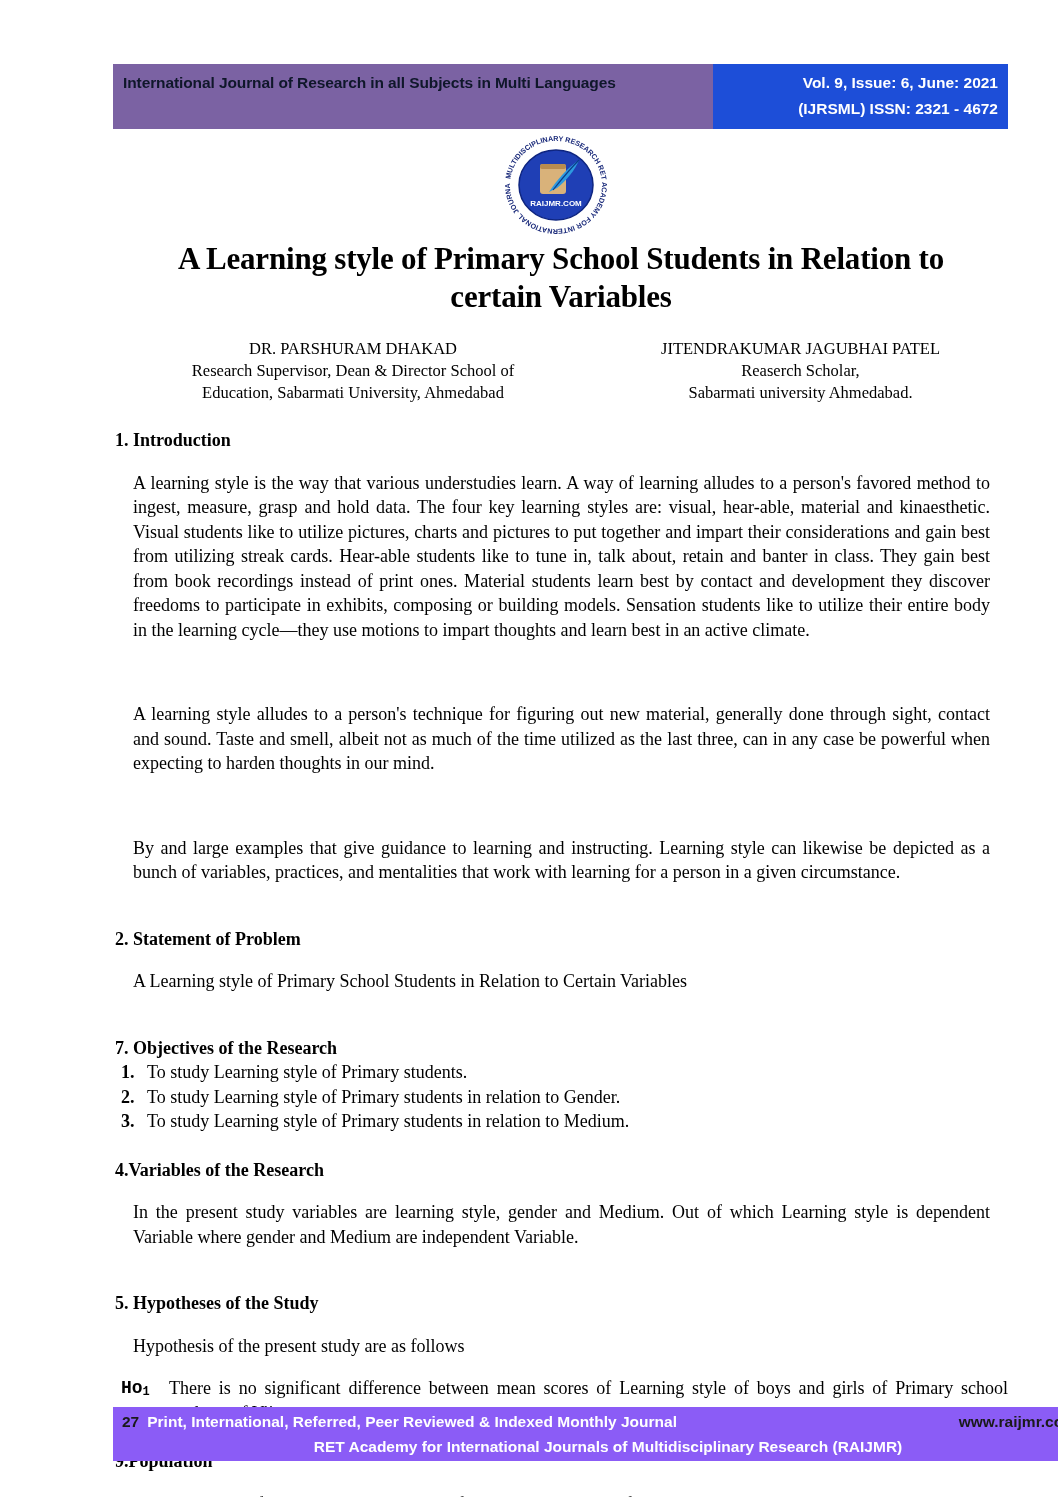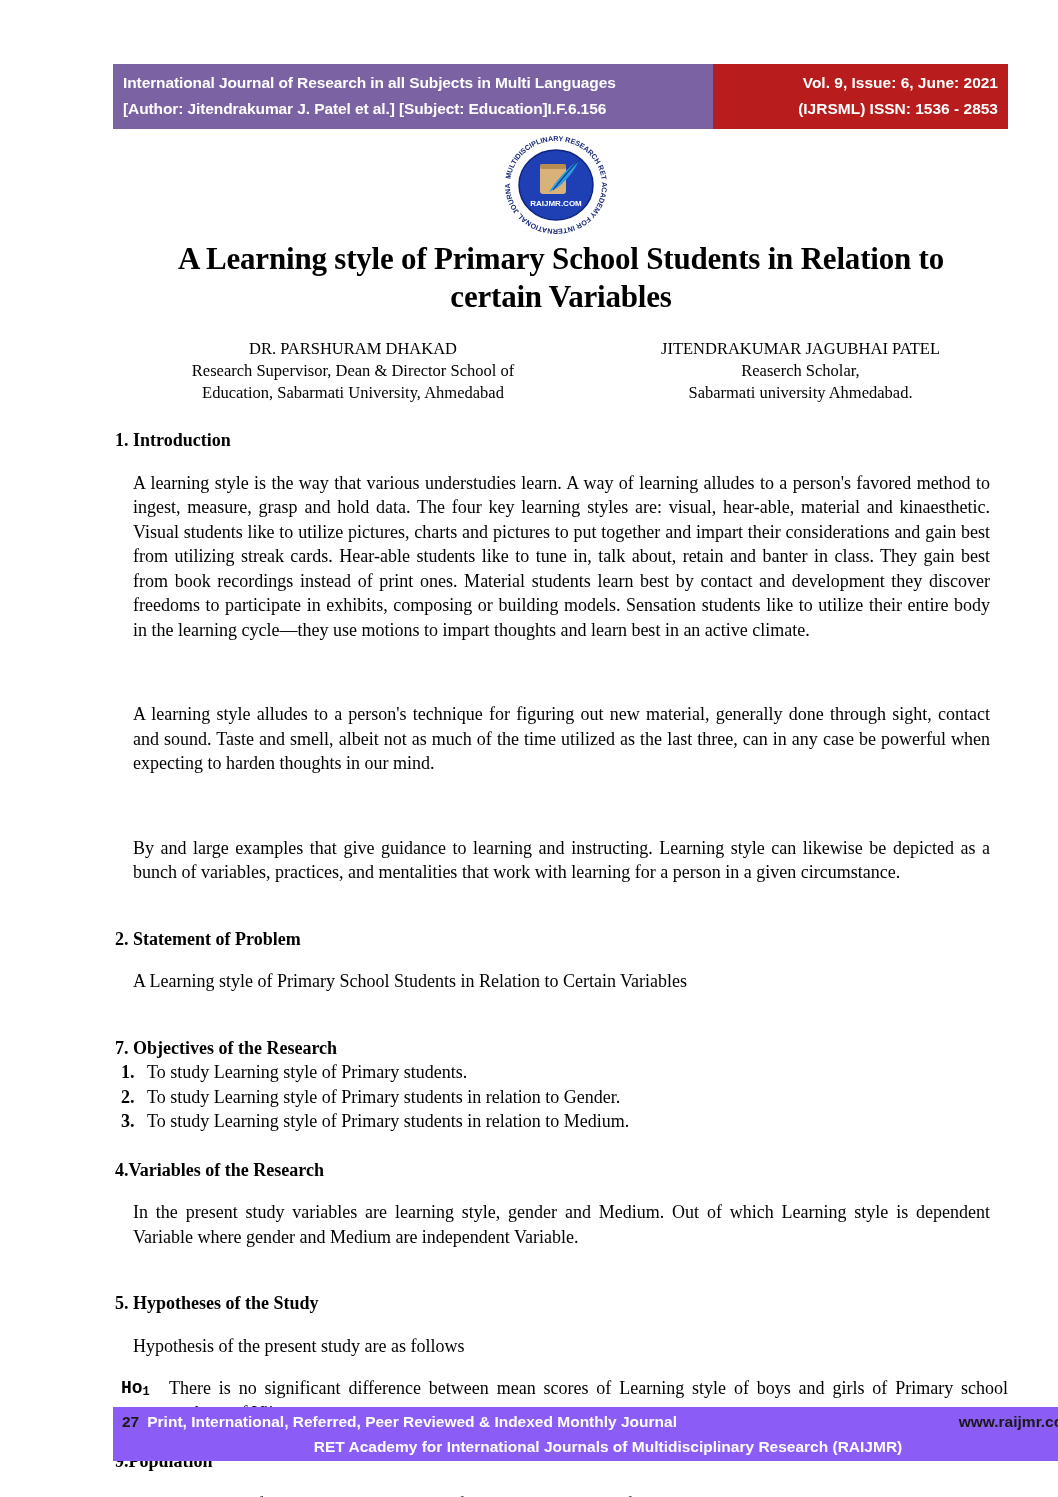--- a/index.html
+++ b/index.html
@@ -2,22 +2,22 @@
 <html><head>
 <meta charset="utf-8">
 <style>
   html, body { margin: 0; padding: 0; background: #ffffff; }
   body { width: 1058px; height: 1497px; position: relative; overflow: hidden; color: #000; }
   .serif { font-family: "Liberation Serif", "DejaVu Serif", serif; }
   .sans { font-family: "Liberation Sans", "DejaVu Sans", sans-serif; }
 
   
   .hdr { position: absolute; left: 113px; top: 64px; width: 895px; height: 65px; display: flex; }
-  .hdr-left { width: 600px; background: #7b62a3; color: #ffffff; padding: 6px 0 0 10px; box-sizing: border-box; font-size: 15.5px; font-weight: bold; line-height: 26px; letter-spacing: -0.1px; }
-  .hdr-right { flex: 1; background: #b91c1c; color: #fff; padding: 6px 10px 0 0; box-sizing: border-box; font-size: 15.5px; font-weight: bold; line-height: 26px; text-align: right; }
+  .hdr-left { width: 600px; background: #7b62a3; color: #0f172a; padding: 6px 0 0 10px; box-sizing: border-box; font-size: 15.5px; font-weight: bold; line-height: 26px; letter-spacing: -0.1px; }
+  .hdr-right { flex: 1; background: #1d4ed8; color: #fff; padding: 6px 10px 0 0; box-sizing: border-box; font-size: 15.5px; font-weight: bold; line-height: 26px; text-align: right; }
 
   
   .logo { position: absolute; left: 499px; top: 136px; width: 114px; height: 98px; }
 
   
   .title { position: absolute; left: 120px; top: 240px; width: 882px; text-align: center; font-size: 31px; font-weight: bold; line-height: 38px; letter-spacing: -0.2px; }
 
   
   .authors { position: absolute; left: 113px; top: 338px; width: 895px; display: flex; font-size: 16.5px; line-height: 22px; }
   .author { text-align: center; }
@@ -43,25 +43,24 @@
   .ftr-row1 .pg { color: #1a1a1a; margin-right: 8px; }
   .ftr-row1 .url { margin-left: auto; color: #1a1a1a; }
   .ftr-row2 { text-align: center; }
 </style>
 </head>
 <body>
 
 <div class="hdr sans">
   <div class="hdr-left">
     <div>International Journal of Research in all Subjects in Multi Languages</div>
-    <div>[Author: Jitendrakumar J. Patel et al.] [Subject: Education]I.F.6.156</div>
   </div>
   <div class="hdr-right">
     <div>Vol. 9, Issue: 6, June: 2021</div>
-    <div>(IJRSML) ISSN: 1536 - 2853</div>
+    <div>(IJRSML) ISSN: 2321 - 4672</div>
   </div>
 </div>
 
 <div class="logo">
   <svg width="114" height="98" viewBox="0 0 114 98">
     <defs>
       <path id="ring" d="M57,49 m-46,0 a46,44 0 1,1 92,0 a46,44 0 1,1 -92,0"></path>
     </defs>
     <ellipse cx="57" cy="49" rx="55" ry="48" fill="#ffffff"></ellipse>
     <text font-family="Liberation Sans, sans-serif" font-size="7.2" font-weight="bold" fill="#1a2a7a">

